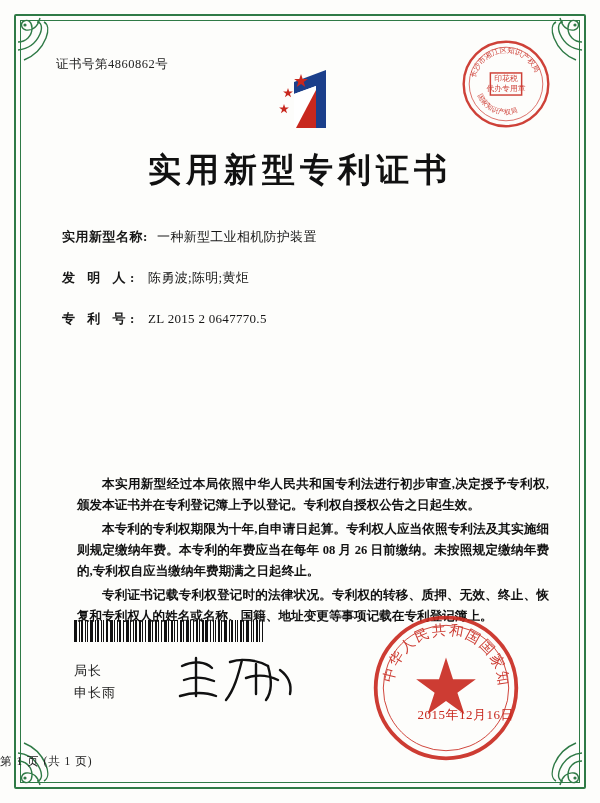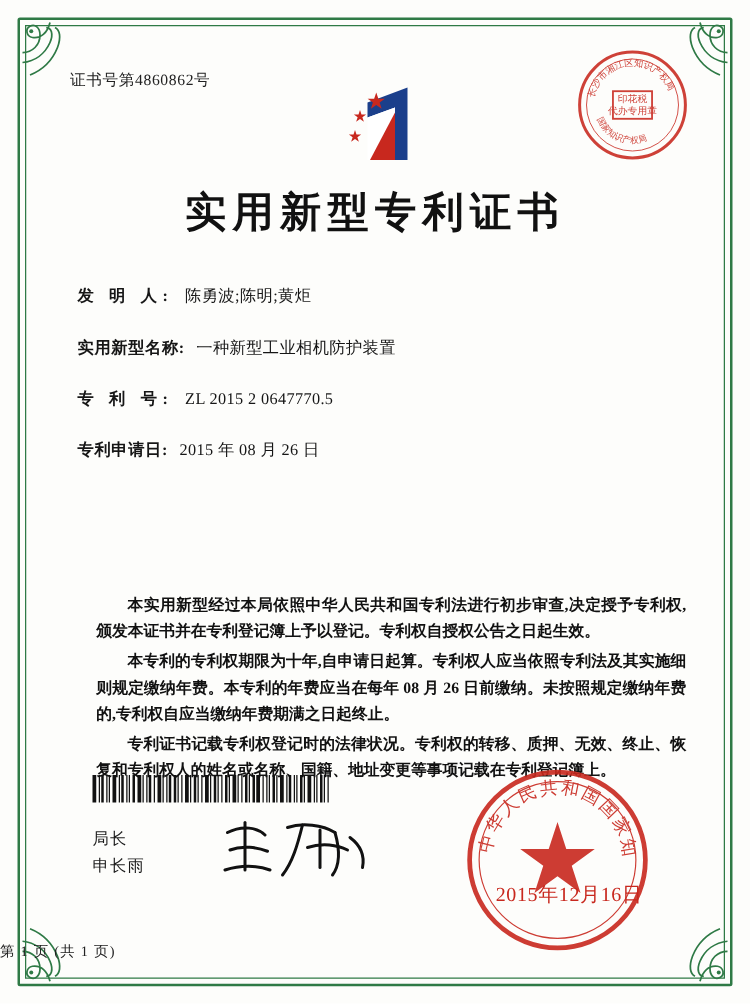--- a/index.html
+++ b/index.html
@@ -169,21 +169,21 @@
     top: 612px;
     width: 152px;
     height: 152px;
     opacity: .9;
   }
   .bottom-seal svg { width: 100%; height: 100%; display: block; }
   .seal-date {
     position: absolute;
     right: 86px;
     top: 706px;
-    font-size: 16px;
+    font-size: 13px;
     color: #c8281e;
     font-family: "Liberation Serif", "DejaVu Serif", serif;
     letter-spacing: .5px;
   }
 
   
   .footer {
     position: absolute;
     bottom: 34px;
     left: 0;
@@ -262,35 +262,31 @@
       <path id="arcBot" d="M50,50 m-33,0 a33,33 0 0,0 66,0" fill="none"></path>
       <text font-size="7.5" fill="#c8281e" font-family="'Liberation Serif',serif">
         <textPath href="#arcBot" startOffset="12%">国家知识产权局</textPath>
       </text>
     </svg>
   </div>
 
   <div class="title">实用新型专利证书</div>
 
   <div class="fields">
-    <div class="field spaced">
-      <span class="lbl">发 明 人:</span>
-      <span class="val">陈勇波;陈明;黄炬</span>
-    </div>
     <div class="field">
       <span class="lbl">实用新型名称:</span>
       <span class="val">一种新型工业相机防护装置</span>
     </div>
     <div class="field spaced">
+      <span class="lbl">发 明 人:</span>
+      <span class="val">陈勇波;陈明;黄炬</span>
+    </div>
+    <div class="field spaced">
       <span class="lbl">专 利 号:</span>
       <span class="val">ZL 2015 2 0647770.5</span>
-    </div>
-    <div class="field">
-      <span class="lbl">专利申请日:</span>
-      <span class="val">2015 年 08 月 26 日</span>
     </div>
   </div>
 
   <div class="body-text">
     <p>本实用新型经过本局依照中华人民共和国专利法进行初步审查,决定授予专利权,颁发本证书并在专利登记簿上予以登记。专利权自授权公告之日起生效。</p>
     <p>本专利的专利权期限为十年,自申请日起算。专利权人应当依照专利法及其实施细则规定缴纳年费。本专利的年费应当在每年 08 月 26 日前缴纳。未按照规定缴纳年费的,专利权自应当缴纳年费期满之日起终止。</p>
     <p>专利证书记载专利权登记时的法律状况。专利权的转移、质押、无效、终止、恢复和专利权人的姓名或名称、国籍、地址变更等事项记载在专利登记簿上。</p>
   </div>
 
   <div class="barcode">

